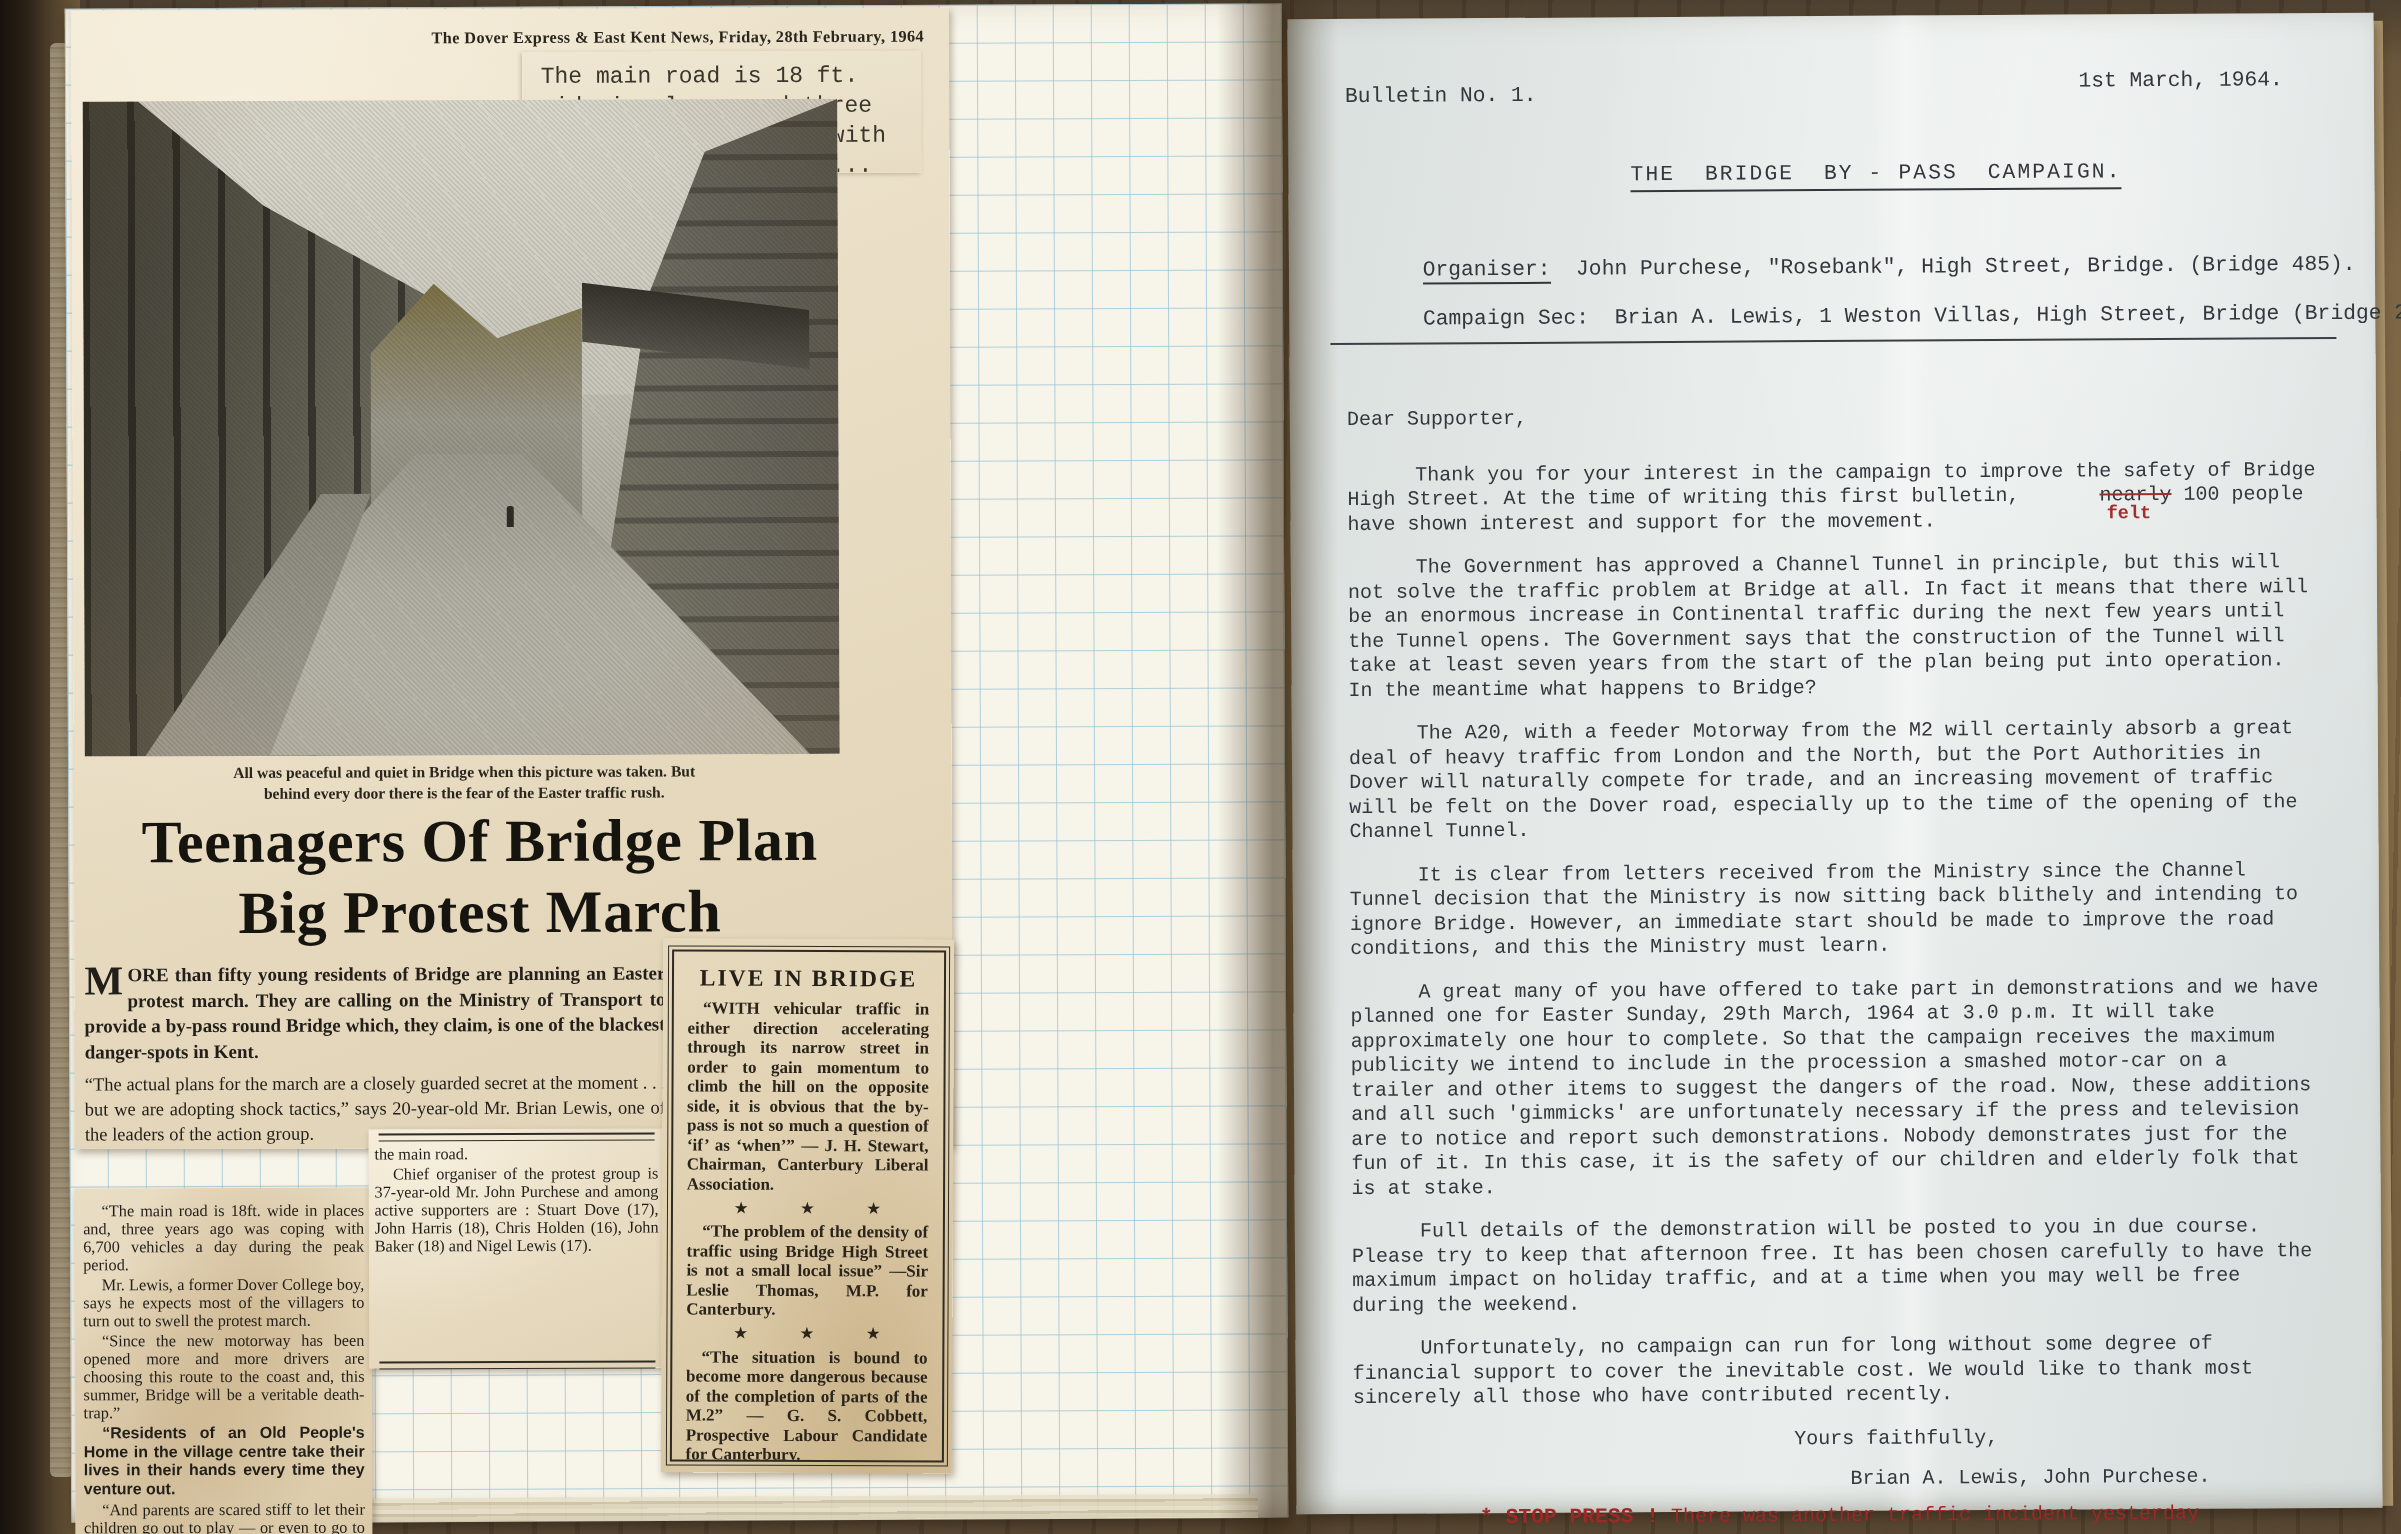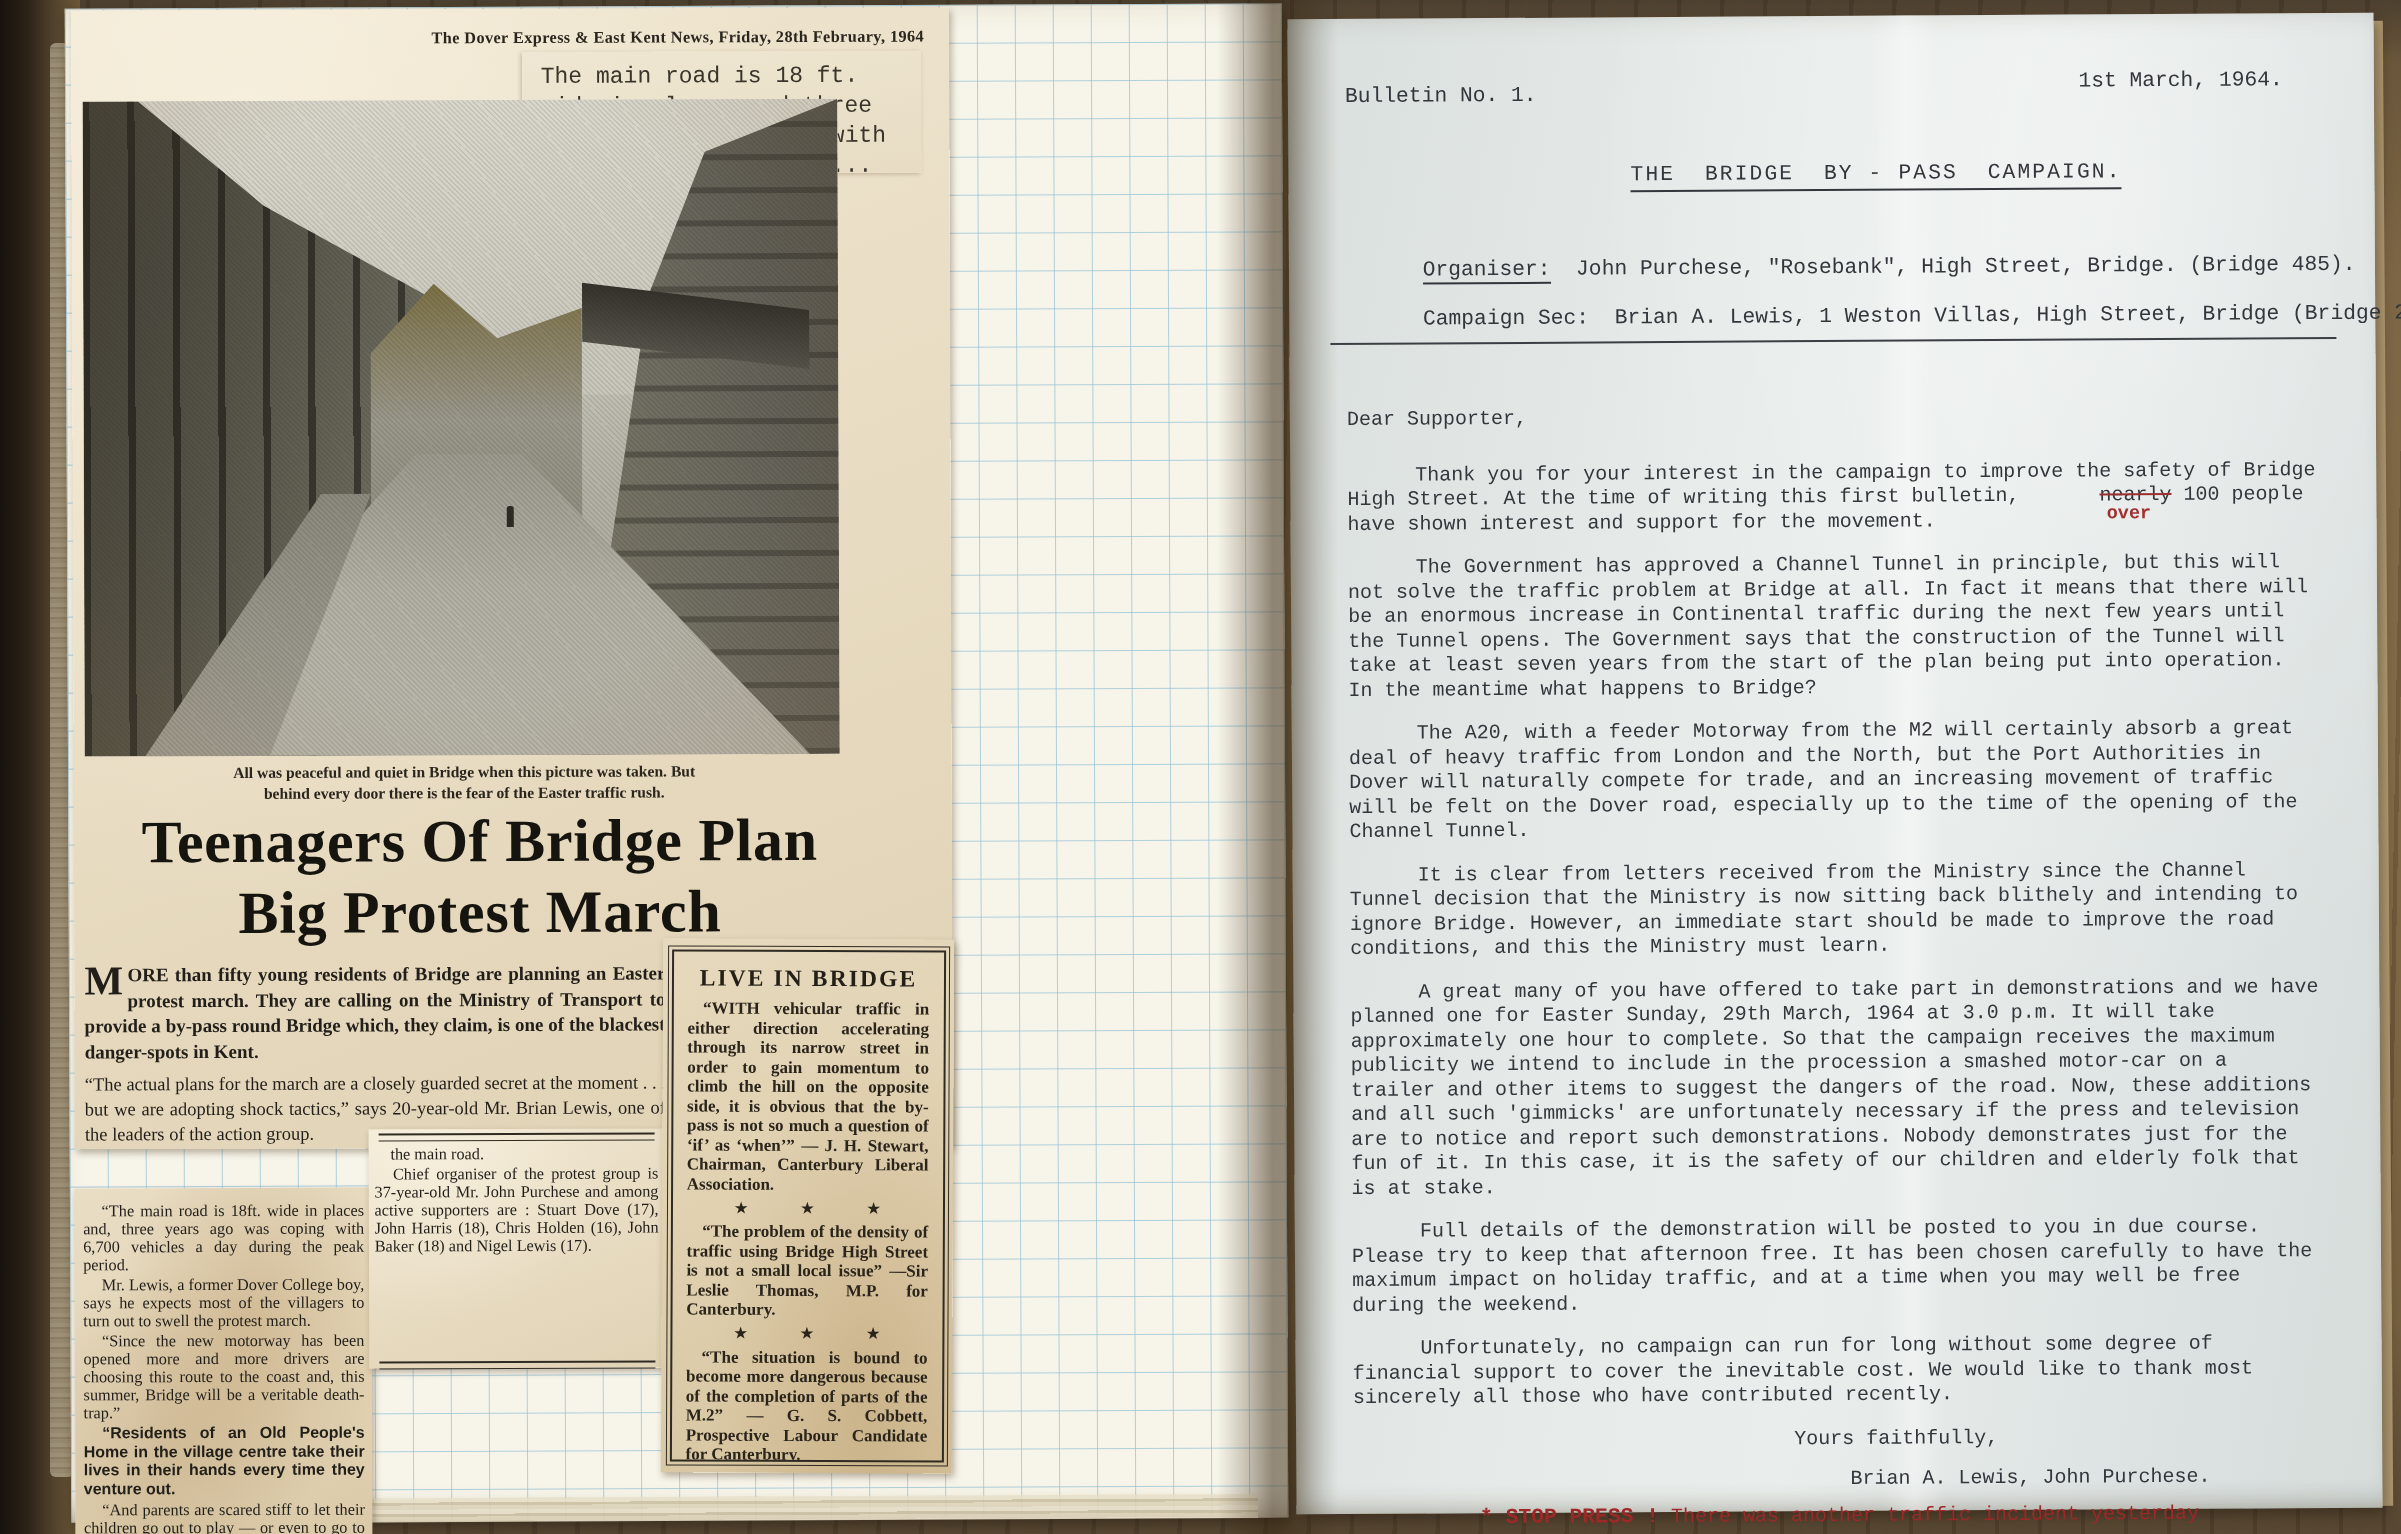--- a/index.html
+++ b/index.html
@@ -124,21 +124,21 @@
   .headline{position:absolute;top:797px;left:4.3px;width:803px;text-align:center;
     font-size:60px;font-weight:bold;line-height:71px;color:#16140f;letter-spacing:0.7px;}
   .lede{position:absolute;top:952px;left:10px;width:581px;
     font-size:19px;font-weight:bold;line-height:25.6px;text-align:justify;}
   .lede::first-letter{font-size:41px;line-height:28.4px;float:left;padding:4.3px 4.3px 0 0;font-weight:bold;}
   .intro{position:absolute;top:1062px;left:10px;width:581px;
     font-size:18.5px;line-height:25px;text-align:justify;}
 
   .news-col{position:absolute;font-size:16.3px;line-height:18px;text-align:justify;}
   .news-col p{margin:0 0 2.1px 0;text-indent:18.5px;}
-  .news-col p.noindent{text-indent:0;margin-left:16px;}
+  .news-col p.noindent{text-indent:0;}
   .col1{left:8.5px;top:14.2px;width:281px;}
   .col2{left:5.7px;top:15.6px;width:284px;}
   .col-bold{font-family:"Liberation Sans",sans-serif;font-weight:bold;font-size:16px;line-height:18.5px;}
   .dbl-rule{position:absolute;left:10px;width:276px;height:5px;border-top:2.1px solid #2f2a22;border-bottom:1.4px solid #2f2a22;}
   .rule-top{top:4.3px;} .rule-bottom{top:232px;}
 
   .box-frame{position:absolute;inset:11.4px 8.5px;border:2.1px solid #2f2a22;outline:1.4px solid #2f2a22;outline-offset:3.6px;overflow:hidden;}
   .box-title{margin:12.8px 0 7.1px 0;text-align:center;font-size:23.5px;font-weight:bold;letter-spacing:2.1px;color:#241f17;}
   .box-text{padding:0 14.2px;font-size:17px;line-height:19.5px;font-weight:bold;text-align:justify;color:#2a241b;}
   .box-text p{margin:0 0 2.8px 0;text-indent:15.6px;}
@@ -256,21 +256,21 @@
       <span class="u">Organiser:</span><span>  John Purchese, "Rosebank", High Street, Bridge. (Bridge 485).</span>
     </div>
     <div class="b-line b-sec">
       <span>Campaign Sec:</span><span>  Brian A. Lewis, 1 Weston Villas, High Street, Bridge (Bridge 254).</span>
     </div>
     <div class="b-rule"></div>
 
     <div class="letter">
       <div class="salut">Dear Supporter,</div>
 
-      <p><span>Thank you for your interest in the campaign to improve the safety of Bridge High Street.  At the time of writing this first bulletin, </span><span class="corr-wrap"><span class="strike">nearly</span><span class="corr">over</span></span><span> 100 people have shown interest and support for the movement.</span></p>
+      <p><span>Thank you for your interest in the campaign to improve the safety of Bridge High Street.  At the time of writing this first bulletin, </span><span class="corr-wrap"><span class="strike">nearly</span><span class="corr">felt</span></span><span> 100 people have shown interest and support for the movement.</span></p>
 
       <p>The Government has approved a Channel Tunnel in principle, but this will not solve the traffic problem at Bridge at all.  In fact it means that there will be an enormous increase in Continental traffic during the next few years until the Tunnel opens.  The Government says that the construction of the Tunnel will take at least seven years from the start of the plan being put into operation.  In the meantime what happens to Bridge?</p>
       <p>The A20, with a feeder Motorway from the M2 will certainly absorb a great deal of heavy traffic from London and the North, but the Port Authorities in Dover will naturally compete for trade, and an increasing movement of traffic will be felt on the Dover road, especially up to the time of the opening of the Channel Tunnel.</p>
       <p>It is clear from letters received from the Ministry since the Channel Tunnel decision that the Ministry is now sitting back blithely and intending to ignore Bridge.  However, an immediate start should be made to improve the road conditions, and this the Ministry must learn.</p>
       <p>A great many of you have offered to take part in demonstrations and we have planned one for Easter Sunday, 29th March, 1964 at 3.0 p.m.  It will take approximately one hour to complete.  So that the campaign receives the maximum publicity we intend to include in the procession a smashed motor-car on a trailer and other items to suggest the dangers of the road.  Now, these additions and all such 'gimmicks' are unfortunately necessary if the press and television are to notice and report such demonstrations.  Nobody demonstrates just for the fun of it.  In this case, it is the safety of our children and elderly folk that is at stake.</p>
       <p>Full details of the demonstration will be posted to you in due course.  Please try to keep that afternoon free.  It has been chosen carefully to have the maximum impact on holiday traffic, and at a time when you may well be free during the weekend.</p>
       <p>Unfortunately, no campaign can run for long without some degree of financial support to cover the inevitable cost.  We would like to thank most sincerely all those who have contributed recently.</p>
 
       <div class="valediction">Yours faithfully,</div>
       <div class="signature">Brian A. Lewis, John Purchese.</div>

